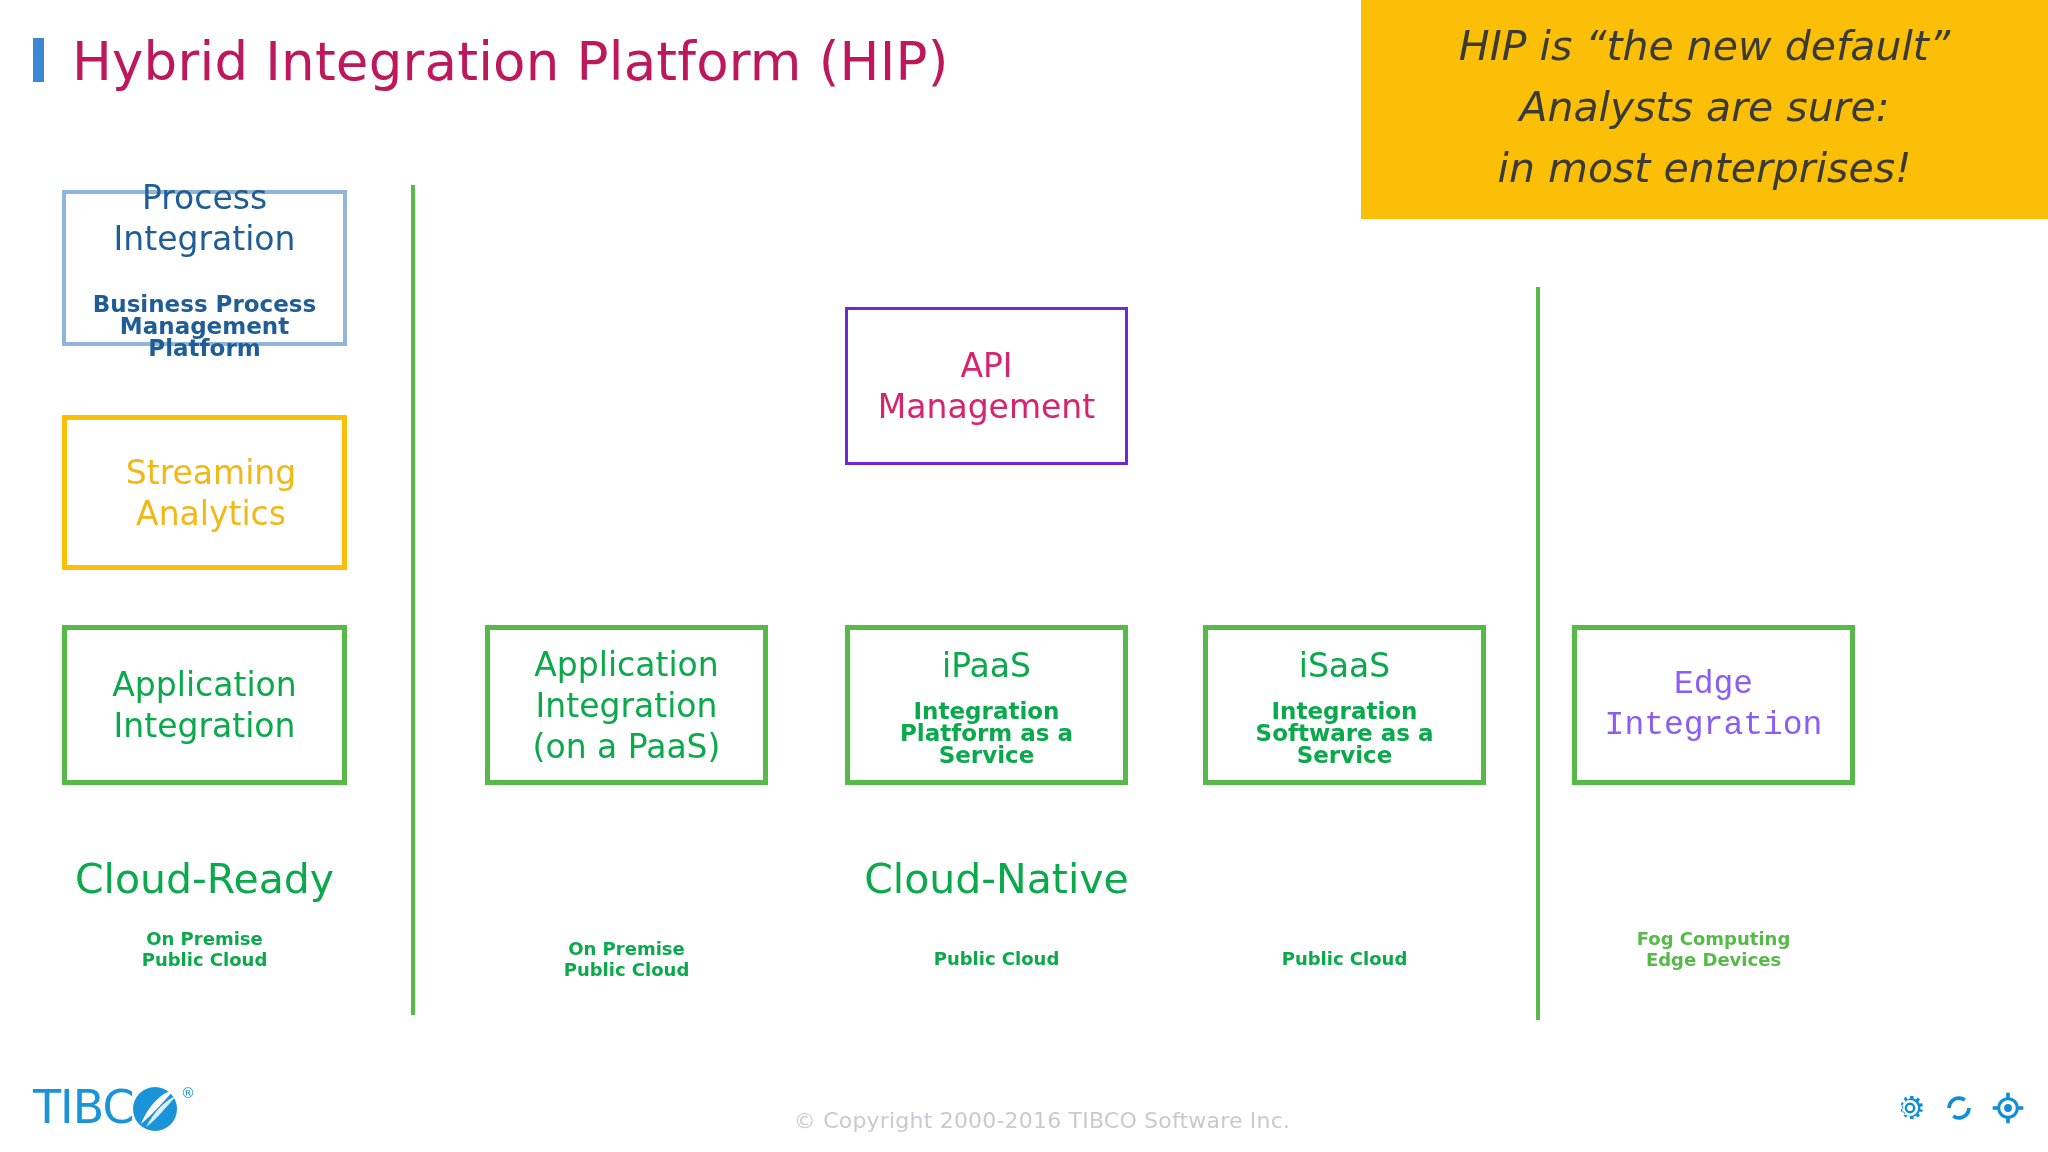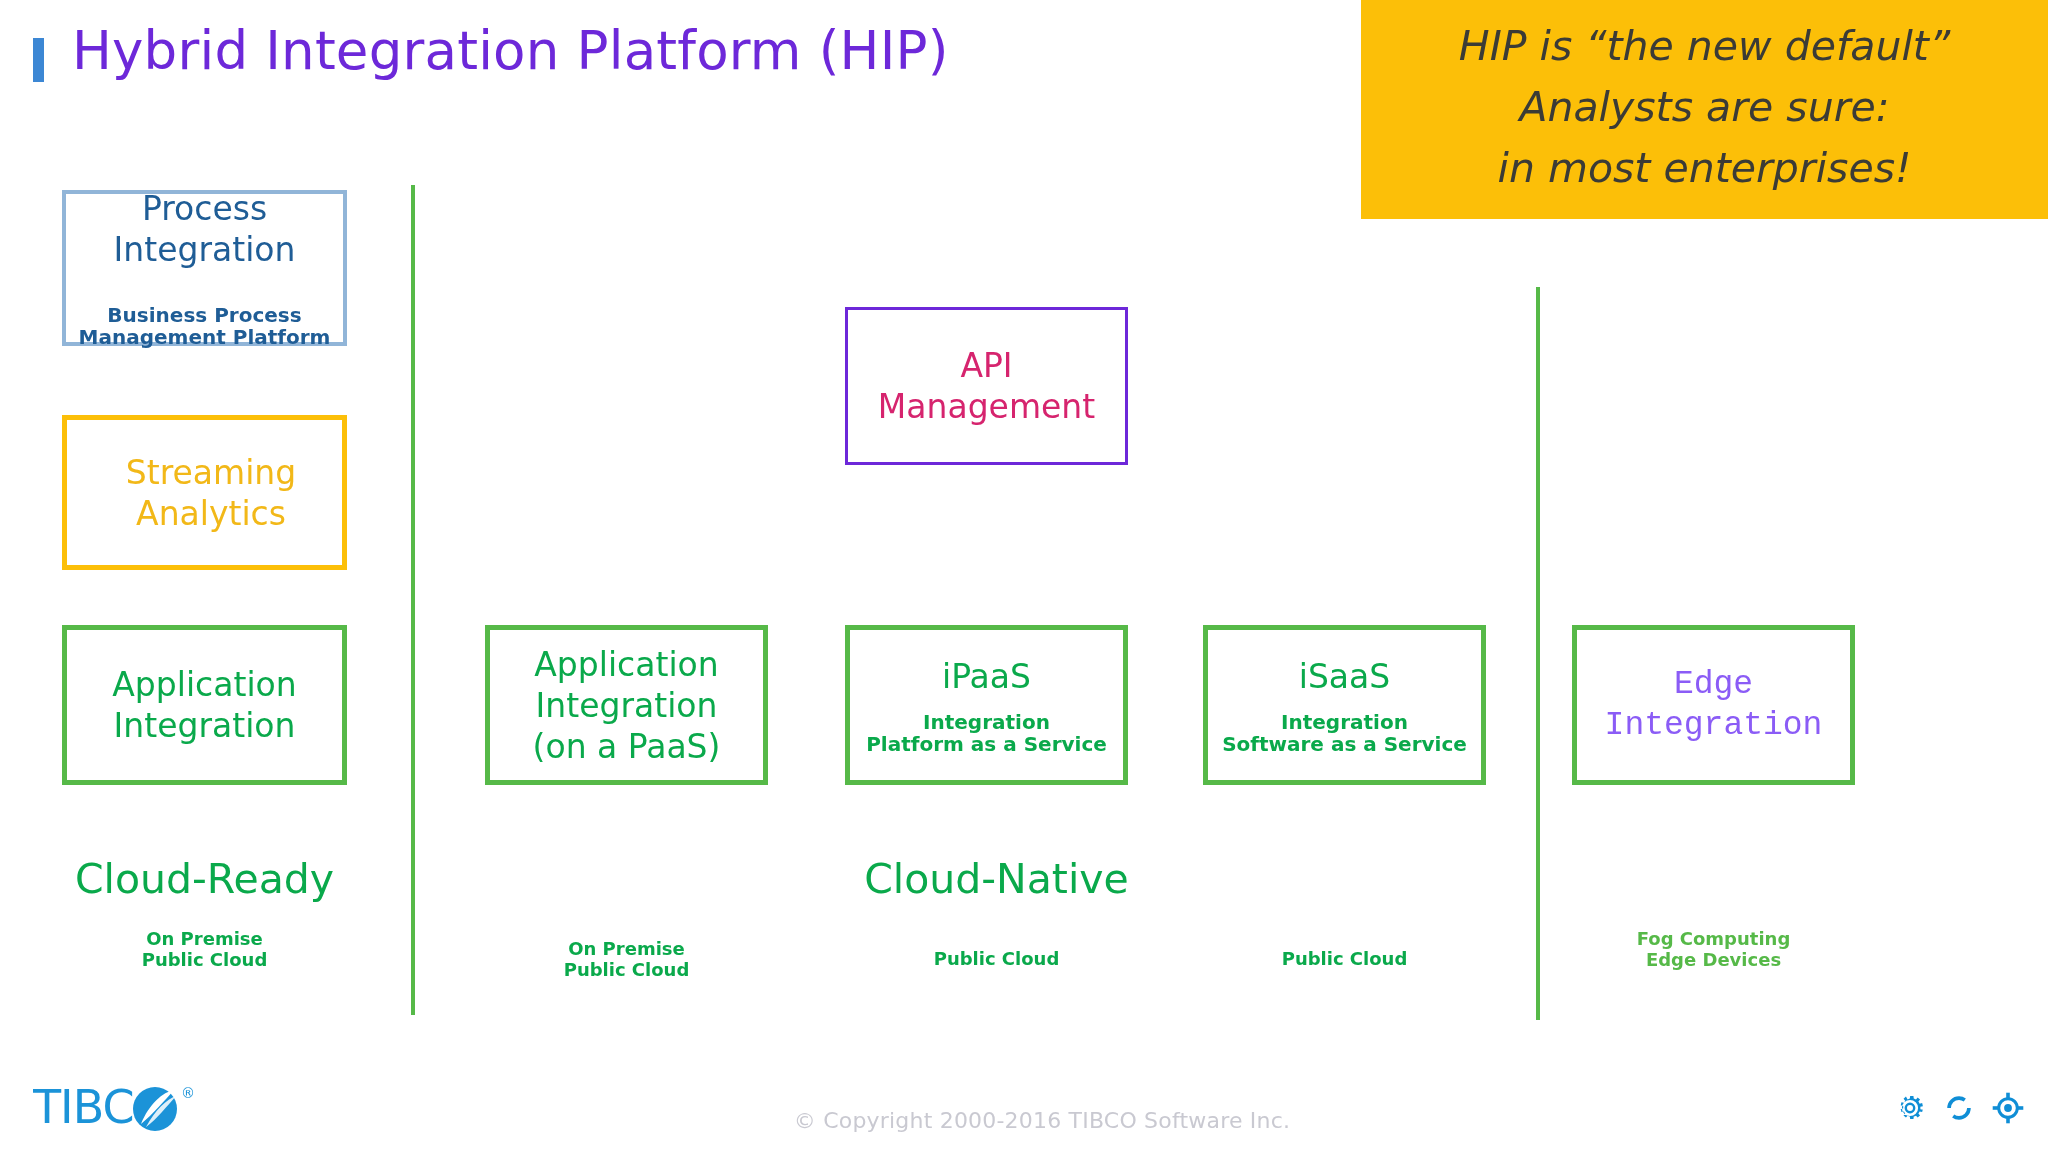--- a/index.html
+++ b/index.html
@@ -28,24 +28,24 @@
     position: absolute;
     left: 33px;
     top: 38px;
     width: 11px;
     height: 44px;
     background: #3c87d4;
   }
   .slide-title {
     position: absolute;
     left: 72px;
-    top: 17px;
+    top: 28px;
     font-size: 53px;
     line-height: 68px;
-    color: #6d28d9;
+    color: #be185d;
     font-weight: 400;
     letter-spacing: 0.2px;
     white-space: nowrap;
   }
 
   
   .callout {
     position: absolute;
     left: 1361px;
     top: 0;
@@ -89,21 +89,21 @@
     justify-content: center;
     text-align: center;
   }
   .node-title {
     font-size: 33px;
     line-height: 41px;
     font-weight: 400;
     white-space: pre-line;
   }
   .node-sub {
-    font-size: 20px;
+    font-size: 23px;
     line-height: 22px;
     font-weight: bold;
     white-space: pre-line;
     margin-top: 14px;
   }
 
   
   .node.blue  { border: 4px solid #91b5d8; }
   .node.blue  .node-title, .node.blue .node-sub { color: #1f5d96; }
 

